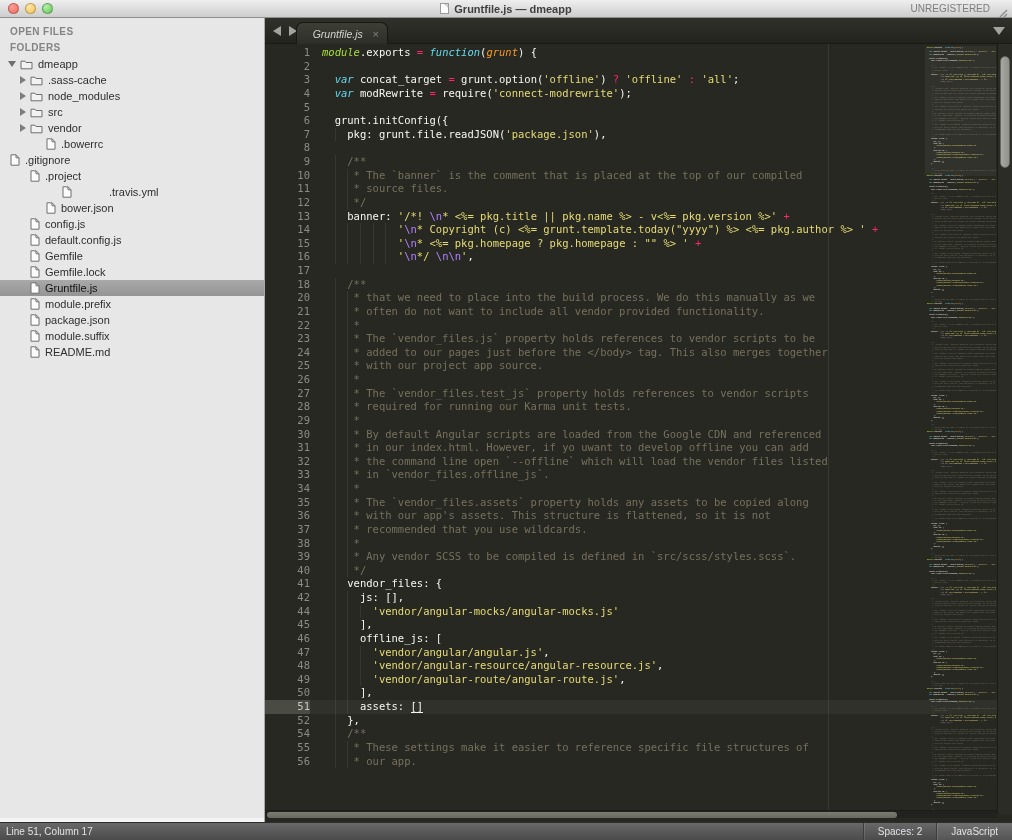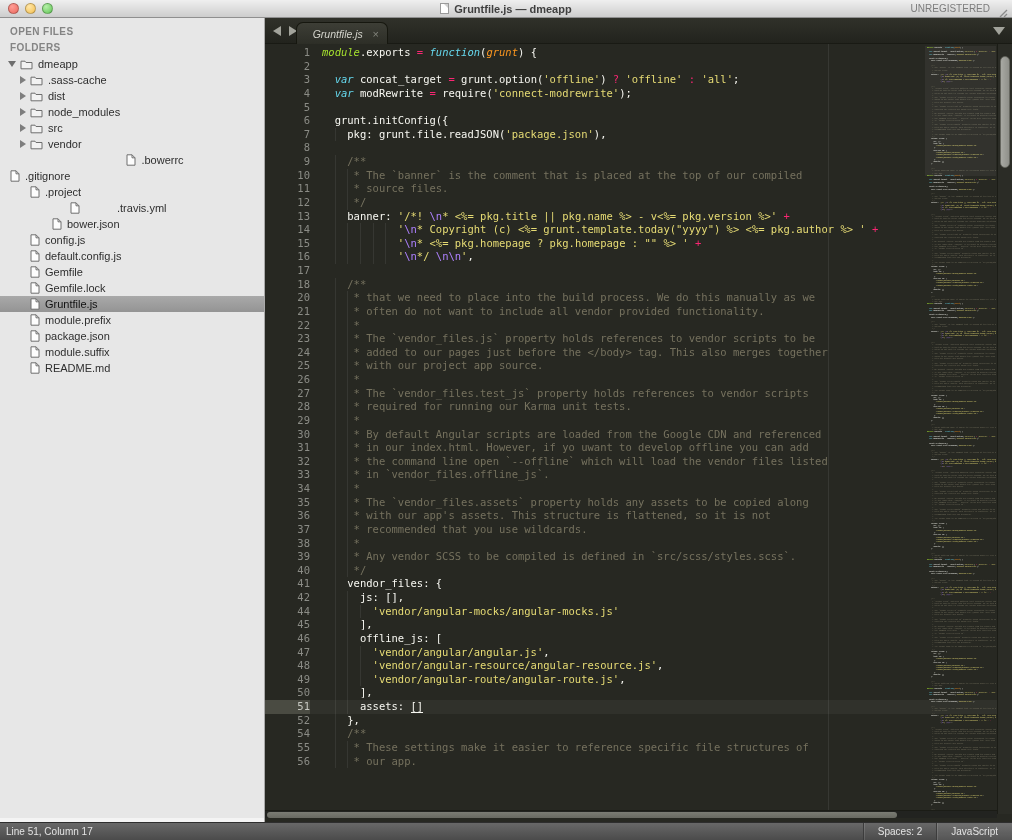--- a/index.html
+++ b/index.html
@@ -154,50 +154,41 @@
           </span>
           <span class="tlabel">.sass-cache</span>
         </div>
         <div class="trow" style="padding-left: 20px;">
           <span class="disc"></span>
           <span class="ticon">
             <svg width="13" height="11" viewBox="0 0 13 11">
               <path d="M1 2.2 h4 l1 1.3 h6 v6.3 h-11 z" fill="#f2f2f2" stroke="#6f6f6f"></path>
             </svg>
           </span>
-          <span class="tlabel">dist</span>
+          <span class="tlabel">node_modules</span>
         </div>
         <div class="trow" style="padding-left: 20px;">
           <span class="disc"></span>
           <span class="ticon">
             <svg width="13" height="11" viewBox="0 0 13 11">
               <path d="M1 2.2 h4 l1 1.3 h6 v6.3 h-11 z" fill="#f2f2f2" stroke="#6f6f6f"></path>
             </svg>
           </span>
-          <span class="tlabel">node_modules</span>
+          <span class="tlabel">src</span>
         </div>
         <div class="trow" style="padding-left: 20px;">
           <span class="disc"></span>
           <span class="ticon">
             <svg width="13" height="11" viewBox="0 0 13 11">
               <path d="M1 2.2 h4 l1 1.3 h6 v6.3 h-11 z" fill="#f2f2f2" stroke="#6f6f6f"></path>
             </svg>
           </span>
-          <span class="tlabel">src</span>
-        </div>
-        <div class="trow" style="padding-left: 20px;">
-          <span class="disc"></span>
-          <span class="ticon">
-            <svg width="13" height="11" viewBox="0 0 13 11">
-              <path d="M1 2.2 h4 l1 1.3 h6 v6.3 h-11 z" fill="#f2f2f2" stroke="#6f6f6f"></path>
-            </svg>
-          </span>
           <span class="tlabel">vendor</span>
         </div>
-        <div class="trow" style="padding-left: 36px; justify-content: center;">
+        <div class="trow" style="padding-left: 36px;">
           <span class="disc none"></span>
           <span class="ticon">
             <svg width="10" height="12" viewBox="0 0 10 12">
               <path d="M1 .8 h5 l3 3 v7.4 h-8 z" fill="#fdfdfd" stroke="#6f6f6f"></path>
               <path d="M6 .8 v3 h3" fill="none" stroke="#6f6f6f"></path>
             </svg>
           </span>
           <span class="tlabel">.bowerrc</span>
         </div>
         <div class="trow" style="">
@@ -213,31 +204,31 @@
         <div class="trow" style="padding-left: 20px;">
           <span class="disc none"></span>
           <span class="ticon">
             <svg width="10" height="12" viewBox="0 0 10 12">
               <path d="M1 .8 h5 l3 3 v7.4 h-8 z" fill="#fdfdfd" stroke="#6f6f6f"></path>
               <path d="M6 .8 v3 h3" fill="none" stroke="#6f6f6f"></path>
             </svg>
           </span>
           <span class="tlabel">.project</span>
         </div>
-        <div class="trow" style="padding-left: 28px; gap: 32px;">
+        <div class="trow" style="padding-left: 20px; gap: 32px;">
           <span class="disc none"></span>
           <span class="ticon">
             <svg width="10" height="12" viewBox="0 0 10 12">
               <path d="M1 .8 h5 l3 3 v7.4 h-8 z" fill="#fdfdfd" stroke="#6f6f6f"></path>
               <path d="M6 .8 v3 h3" fill="none" stroke="#6f6f6f"></path>
             </svg>
           </span>
           <span class="tlabel">.travis.yml</span>
         </div>
-        <div class="trow" style="padding-left: 36px; margin-left: 6px;">
+        <div class="trow" style="padding-left: 36px;">
           <span class="disc none"></span>
           <span class="ticon">
             <svg width="10" height="12" viewBox="0 0 10 12">
               <path d="M1 .8 h5 l3 3 v7.4 h-8 z" fill="#fdfdfd" stroke="#6f6f6f"></path>
               <path d="M6 .8 v3 h3" fill="none" stroke="#6f6f6f"></path>
             </svg>
           </span>
           <span class="tlabel">bower.json</span>
         </div>
         <div class="trow" style="padding-left: 20px;">

